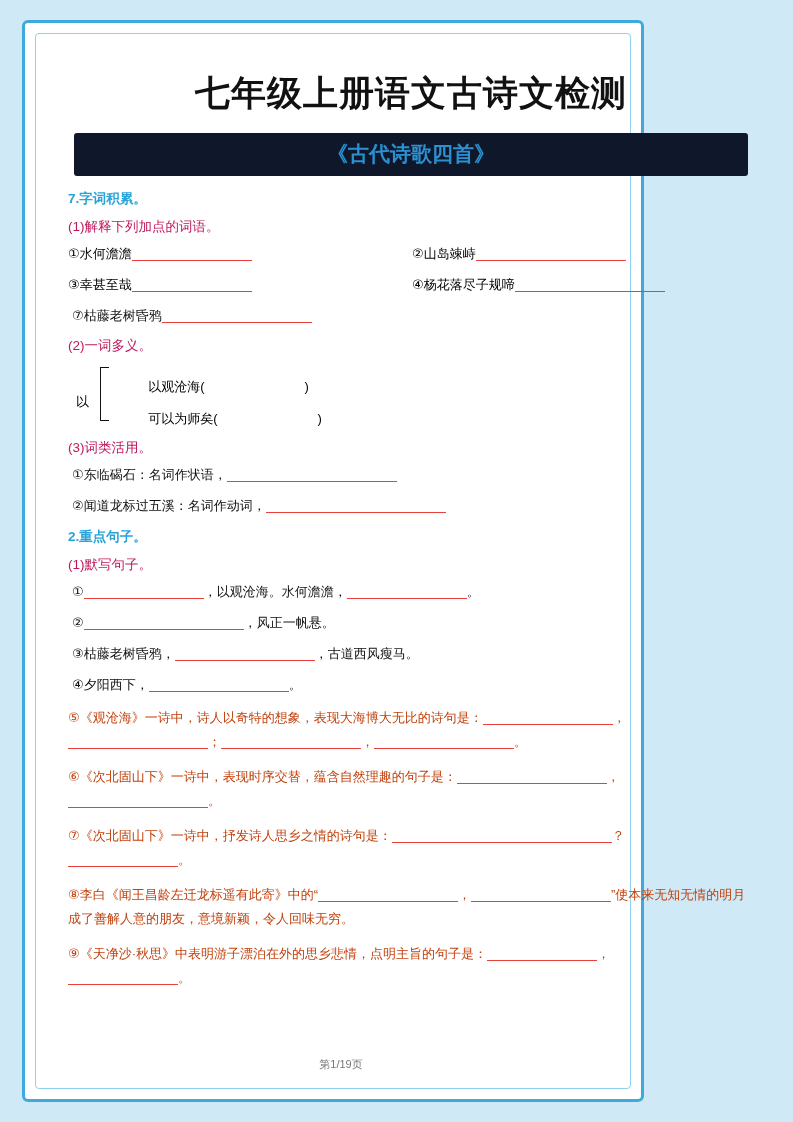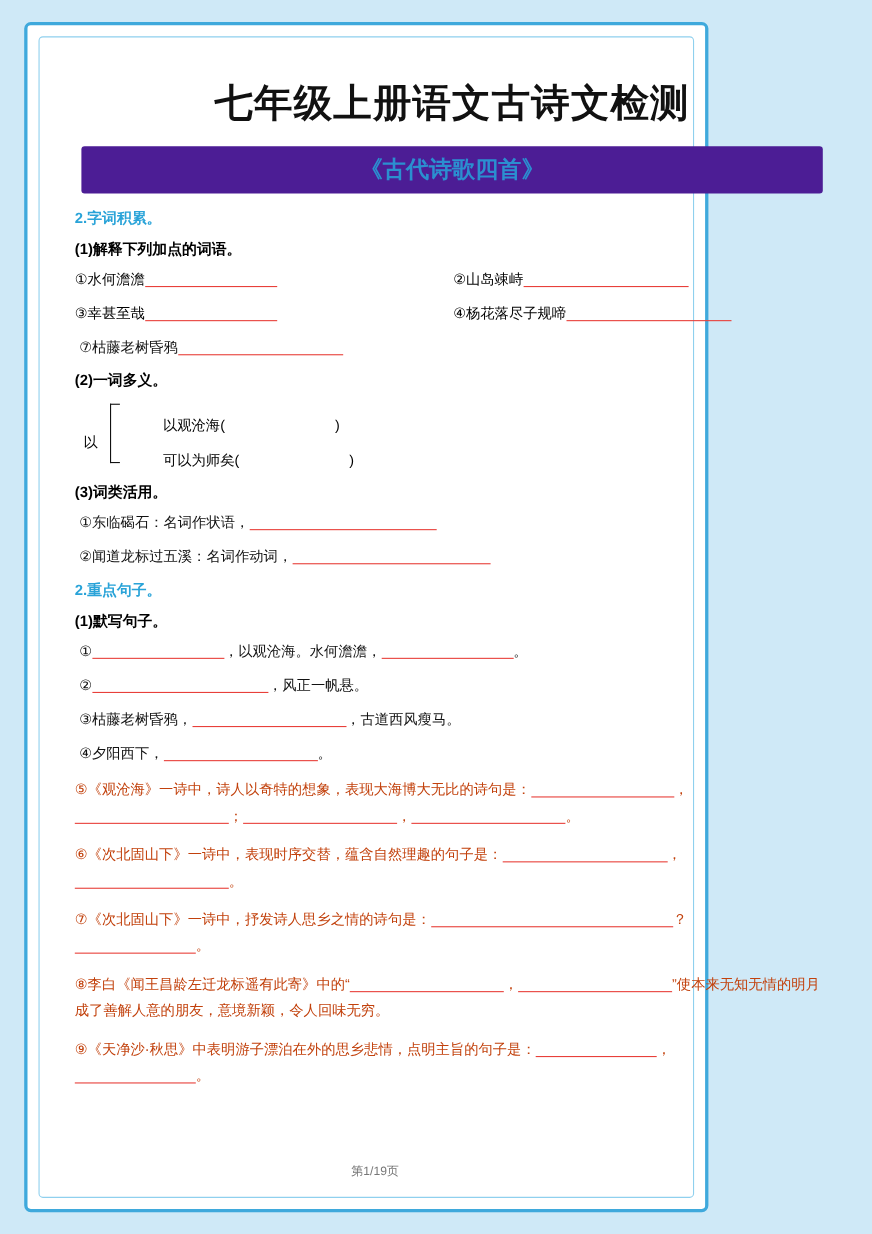--- a/index.html
+++ b/index.html
@@ -43,40 +43,40 @@
   .doc-title {
     text-align: center;
     font-size: 35px;
     font-weight: bold;
     color: #111111;
     letter-spacing: 1px;
     margin: 14px 0 16px 0;
     font-family: "Liberation Sans", "DejaVu Sans", sans-serif;
   }
   .subtitle-bar {
-    background: #4c1d95;
+    background: #0f172a;
     border-radius: 3px;
     text-align: center;
     padding: 7px 0 8px 0;
     margin: 0 8px 14px 8px;
   }
   .subtitle-bar span {
     color: #2b8fd0;
     font-size: 21px;
     font-weight: bold;
   }
   .sec-head {
     color: #29a3d8;
     font-weight: bold;
     font-size: 13.5px;
     margin: 12px 0 8px 2px;
   }
   .sub-head {
-    color: #000000;
-    font-weight: bold;
+    color: #be185d;
+    font-weight: normal;
     font-size: 13.5px;
     margin: 10px 0 8px 2px;
   }
   .row {
     font-size: 13px;
     color: #111;
     margin: 0 0 11px 6px;
     line-height: 20px;
   }
   .two-col {
@@ -161,21 +161,21 @@
 <div class="page">
   <div class="inner">
     <div class="content">
 
       <div class="doc-title">七年级上册语文古诗文检测</div>
 
       <div class="subtitle-bar">
         <span>《古代诗歌四首》</span>
       </div>
 
-      <div class="sec-head">2.字词积累。</div>
+      <div class="sec-head">7.字词积累。</div>
 
       <div class="sub-head">(1)解释下列加点的词语。</div>
 
       <div class="two-col">
         <div>
           <span>①水何澹澹</span><span class="blank b120"></span>
         </div>
         <div>
           <span>②山岛竦峙</span><span class="blank b150"></span>
         </div>

